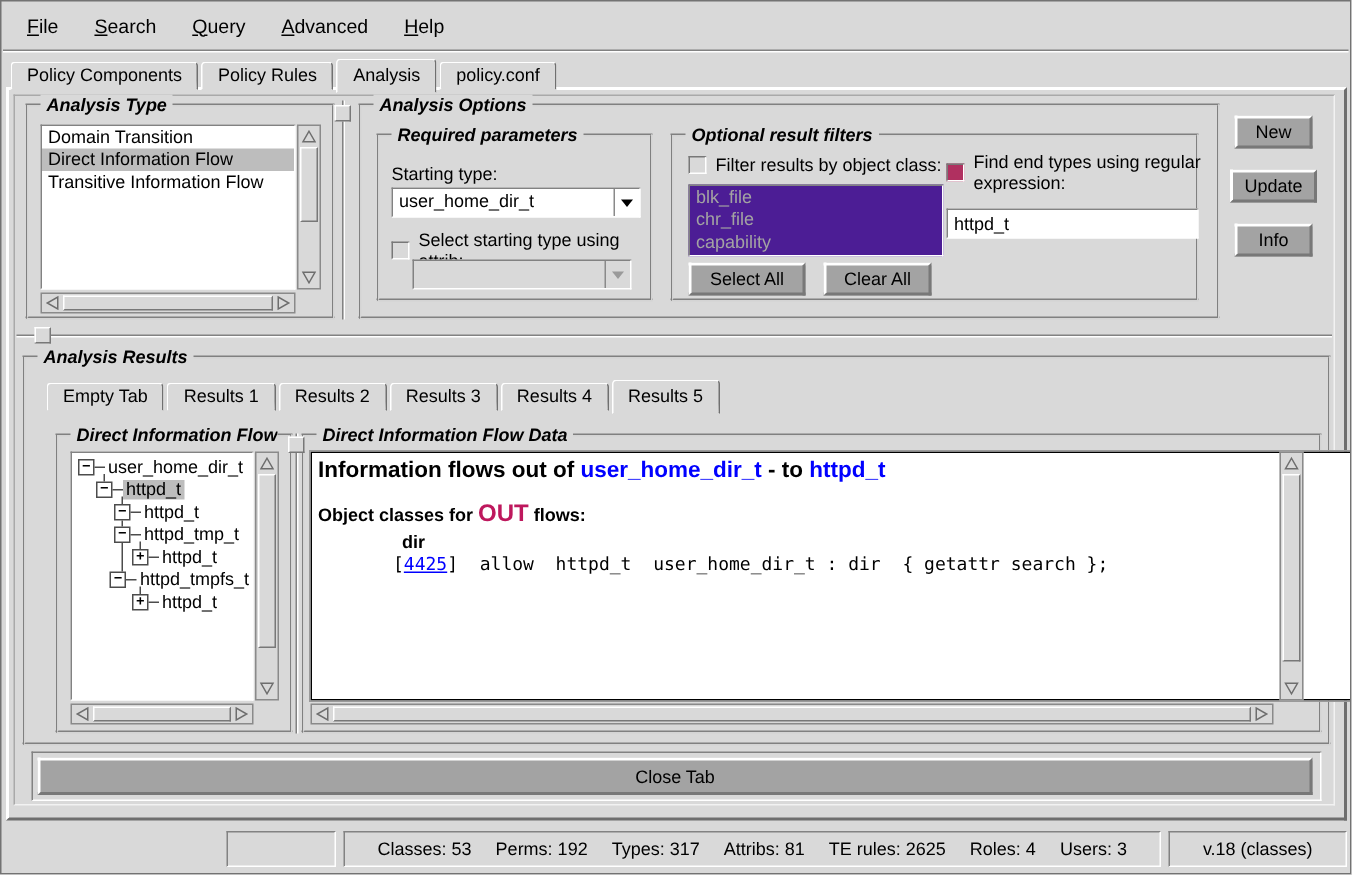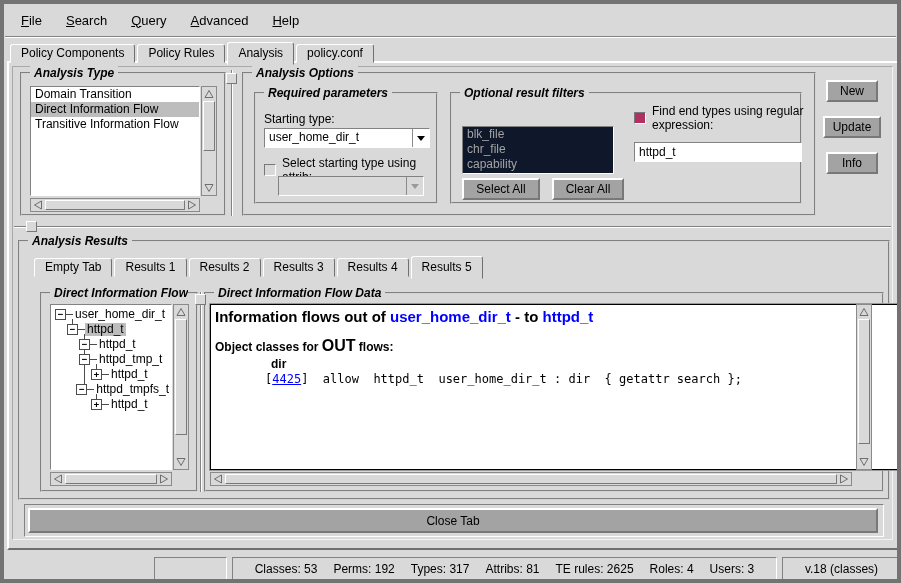--- a/index.html
+++ b/index.html
@@ -1,19 +1,19 @@
 <!DOCTYPE html>
 <html><head>
 <meta charset="utf-8">
 <style>
   * { margin:0; padding:0; box-sizing:border-box; }
   html,body { width:901px; height:583px; }
   body { font-family:"Liberation Sans",sans-serif; font-size:12px; color:#000; background:#d9d9d9; }
   .window { position:relative; width:901px; height:583px; background:#d9d9d9;
-            border:4px solid #737373; overflow:hidden; }
+            border:1px solid #737373; overflow:hidden; }
   .abs { position:absolute; }
   .sunken1 { border:1px solid; border-color:#828282 #ffffff #ffffff #828282; }
 
   
   .menubar { position:absolute; left:1px; top:2px; right:1px; height:28px;
              display:flex; align-items:center; padding-left:8px; }
   .menu-item { padding:3px 8px; margin-right:8px; cursor:default; font-size:13px; }
   .menu-item u { text-decoration:underline; }
   .menubar-sep { position:absolute; left:1px; top:32px; right:1px; height:2px;
                  border-top:1px solid #828282; border-bottom:1px solid #ffffff; }
@@ -79,21 +79,21 @@
               font:bold 9px "DejaVu Sans Mono",monospace; line-height:9px; text-align:center; cursor:default; }
   .tree-hline { width:7px; border-top:1px solid #4c4c4c; flex:none; }
   .tree-label { padding:0 2px; white-space:nowrap; line-height:13px; }
   .tree-label.selected { background:#bdbdbd; }
   .tree-vline { position:absolute; width:1px; background:#4c4c4c; }
 
   
   .flow-heading { font-size:15px; font-weight:bold; padding:3px 0 0 4px; }
   .flow-heading .type-name { color:#0000ff; }
   .flow-sub { font-size:12px; font-weight:bold; padding:12px 0 0 4px; }
-  .flow-sub .flow-dir { color:#000000; font-size:16px; }
+  .flow-sub .flow-dir { color:#be185d; font-size:16px; }
   .obj-class { font-size:12px; font-weight:bold; padding:2px 0 0 60px; }
   .rule-line { font-family:"DejaVu Sans Mono",monospace; font-size:12px; white-space:pre; padding:1px 0 0 54px; }
   .rule-id { color:#0000ff; text-decoration:underline; cursor:pointer; }
 
   
   .status-cell { position:absolute; top:553px; height:24px; background:#d9d9d9;
                  border:1px solid; border-color:#828282 #ffffff #ffffff #828282;
                  display:flex; align-items:center; justify-content:center; font-size:12px; }
   .stats span { margin:0 8px; white-space:nowrap; }
 </style>
@@ -182,21 +182,25 @@
       <div class="combo disabled sunken1" style="left:22px; top:82px; width:146px; height:20px;">
         <div class="combo-text"></div>
         <div class="combo-arrow">
             <div class="tri-down-black"></div>
           </div>
       </div>
     </div>
 
     <div class="groupbox" style="left:206px; top:18px; width:352px; height:112px;">
       <span class="legend">Optional result filters</span>
-      <div class="sunken1 abs" style="left:10px; top:32px; width:152px; height:48px; background:#0f172a; overflow:hidden;">
+      <div class="abs" style="left:10px; top:12px; display:flex; align-items:center;">
+        <span class="checkbox"></span>
+        <span style="margin-left:6px;">Filter results by object class:</span>
+      </div>
+      <div class="sunken1 abs" style="left:10px; top:32px; width:170px; height:48px; background:#4c1d95; overflow:hidden;">
         <div class="list-item disabled" style="height:15px;">blk_file</div>
         <div class="list-item disabled" style="height:15px;">chr_file</div>
         <div class="list-item disabled" style="height:15px;">capability</div>
       </div>
       <div class="btn abs" style="left:10px; top:84px; width:78px; height:22px;">Select All</div>
       <div class="btn abs" style="left:100px; top:84px; width:72px; height:22px;">Clear All</div>
       <div class="abs" style="left:182px; top:10px; display:flex; align-items:center;">
         <span class="checkbox checked"></span>
         <span style="margin-left:6px; width:172px; line-height:14px;">Find end types using regular expression:</span>
       </div>

